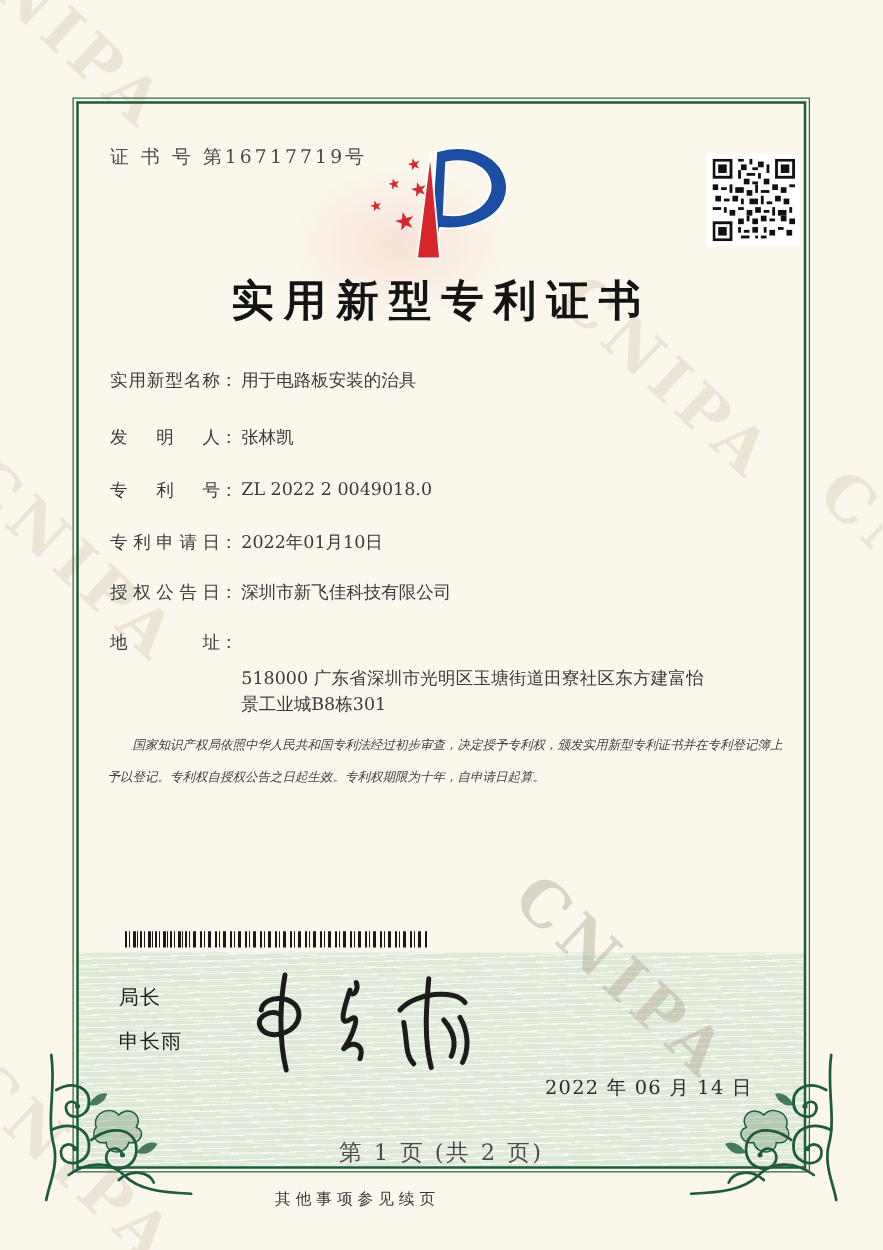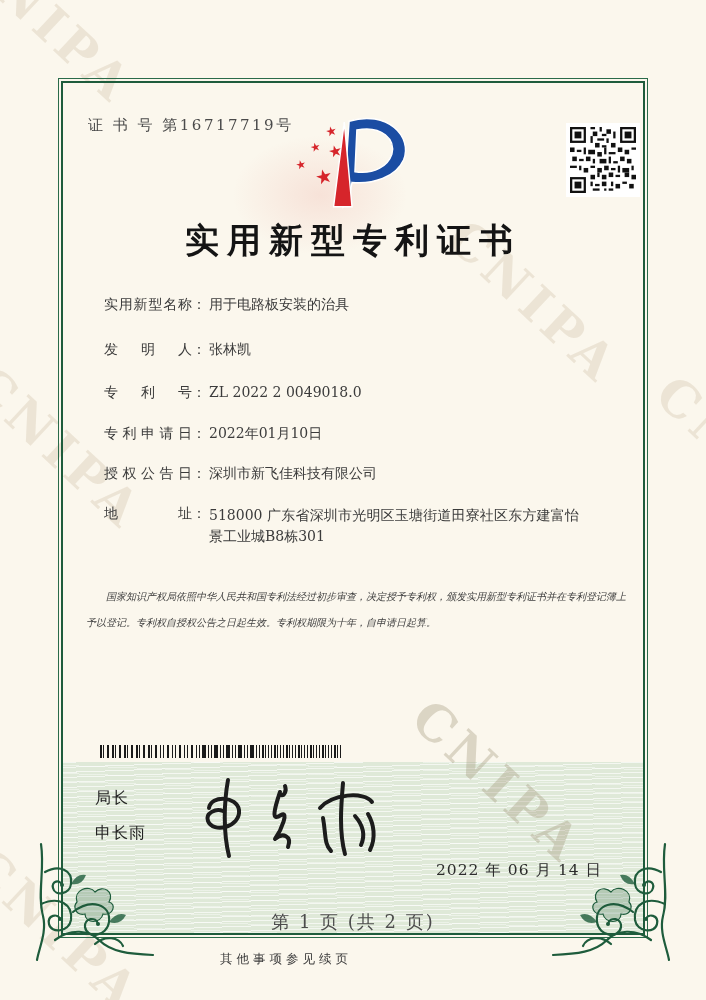--- a/index.html
+++ b/index.html
@@ -32,23 +32,23 @@
 
   .cert-no { position:absolute; left:88px; top:116px; font-size:15px; letter-spacing:2.5px; color:#4a4a4a; }
 
   .logo { position:absolute; left:285px; top:112px; width:136px; height:100px; }
   .qr   { position:absolute; left:566px; top:123px; width:74px; height:74px; background:#fff; padding:4px; }
 
   .title { position:absolute; left:58px; top:218px; width:590px; text-align:center;
            font-size:34px; font-weight:700; letter-spacing:8px; color:#141414; }
 
   .row { position:absolute; left:88px; font-size:14px; color:#3b3b3b; white-space:nowrap; }
-  .flabel { display:inline-block; width:88px; text-align:justify; text-align-last:justify; vertical-align:top;margin-left:16px; }
+  .flabel { display:inline-block; width:88px; text-align:justify; text-align-last:justify; vertical-align:top; }
   .fcolon { vertical-align:top; }
-  .fvalue { margin-left:3px; vertical-align:top; }
+  .fvalue { margin-left:3px; vertical-align:top;margin-top:28px; }
   .fvalue.wrap { display:inline-block; white-space:normal; width:370px; line-height:21px; text-align:justify; }
   .grant-no-group { position:absolute; left:282px; top:0; }
 
   .paras { position:absolute; left:86px; top:584px; width:540px; z-index:3; }
   .paras p { font-size:10px; line-height:26px; color:#3f3f3f; text-align:justify;
              text-indent:2em; color:#3f3f3f;font-style:italic; }
 
   .barcode { position:absolute; left:100px; top:745px; width:243px; height:13px; z-index:3;
     background:repeating-linear-gradient(90deg,
       #1a1a1a 0 1.5px, transparent 1.5px 3px,

